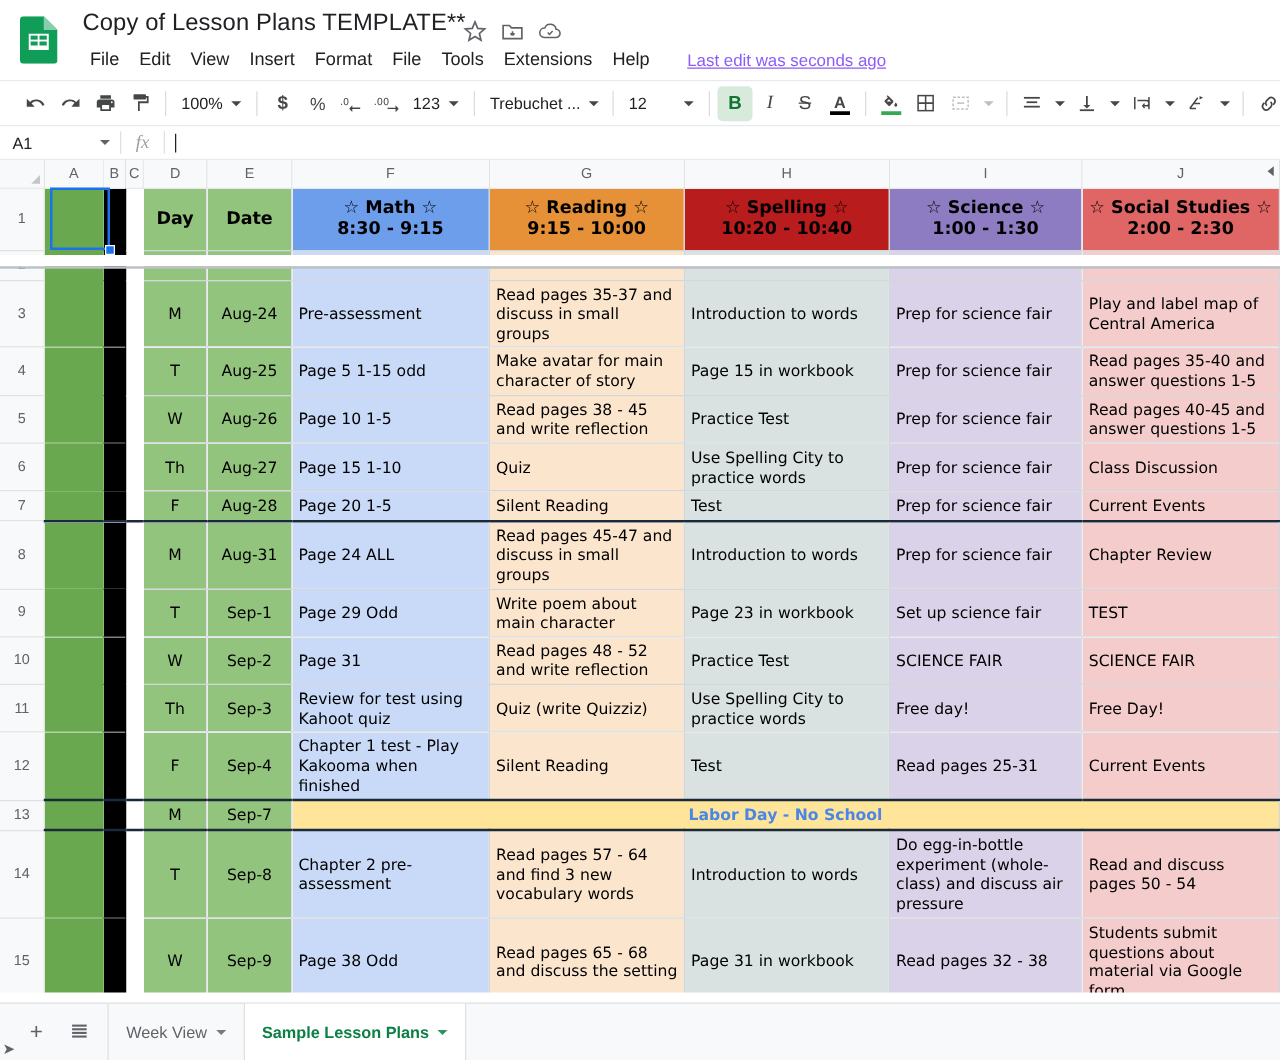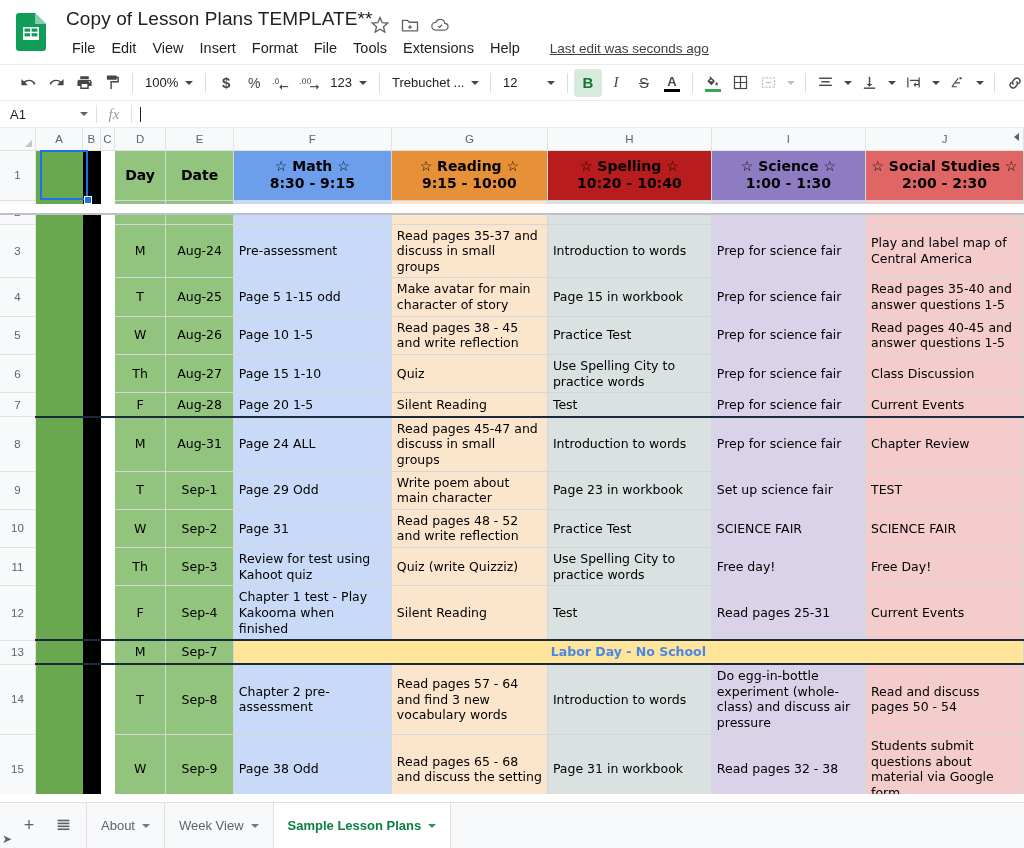--- a/index.html
+++ b/index.html
@@ -35,21 +35,21 @@
   #menubar {
     position: absolute; left: 64px; top: 38px;
     display: flex; align-items: center; gap: 0px;
     font-size: 14.5px; color: #202124;
   }
   #menubar .menu-item {
     padding: 2px 8px; cursor: pointer; border-radius: 4px;
     white-space: nowrap;
   }
   #last-edit {
-    margin-left: 22px; font-size: 13.5px; color: #404040;
+    margin-left: 22px; font-size: 13.5px; color: #8b5cf6;
     text-decoration: underline; cursor: pointer; white-space: nowrap;
   }
 
   
   #toolbar {
     height: 36px; border-top: 1px solid #e8eaed;
     display: flex; align-items: center;
     padding: 0 14px; gap: 0px;
     background: #fff; position: relative;
   }
@@ -721,24 +721,20 @@
       <svg width="15" height="15" viewBox="0 0 18 18" fill="#5f6368">
           <rect x="2" y="2" width="14" height="2"></rect>
           <rect x="2" y="5.5" width="14" height="2"></rect>
           <rect x="2" y="9" width="14" height="2"></rect>
           <rect x="2" y="12.5" width="14" height="2"></rect>
         </svg>
     </div>
   </div>
   <div id="tablist">
     <div class="sheet-tab">
-      <span>About</span>
-      <span class="tab-caret"></span>
-    </div>
-    <div class="sheet-tab">
       <span>Week View</span>
       <span class="tab-caret"></span>
     </div>
     <div class="sheet-tab active">
       <span>Sample Lesson Plans</span>
       <span class="tab-caret"></span>
     </div>
   </div>
   <div id="bottom-left-arrow">➤</div>
 </div>

